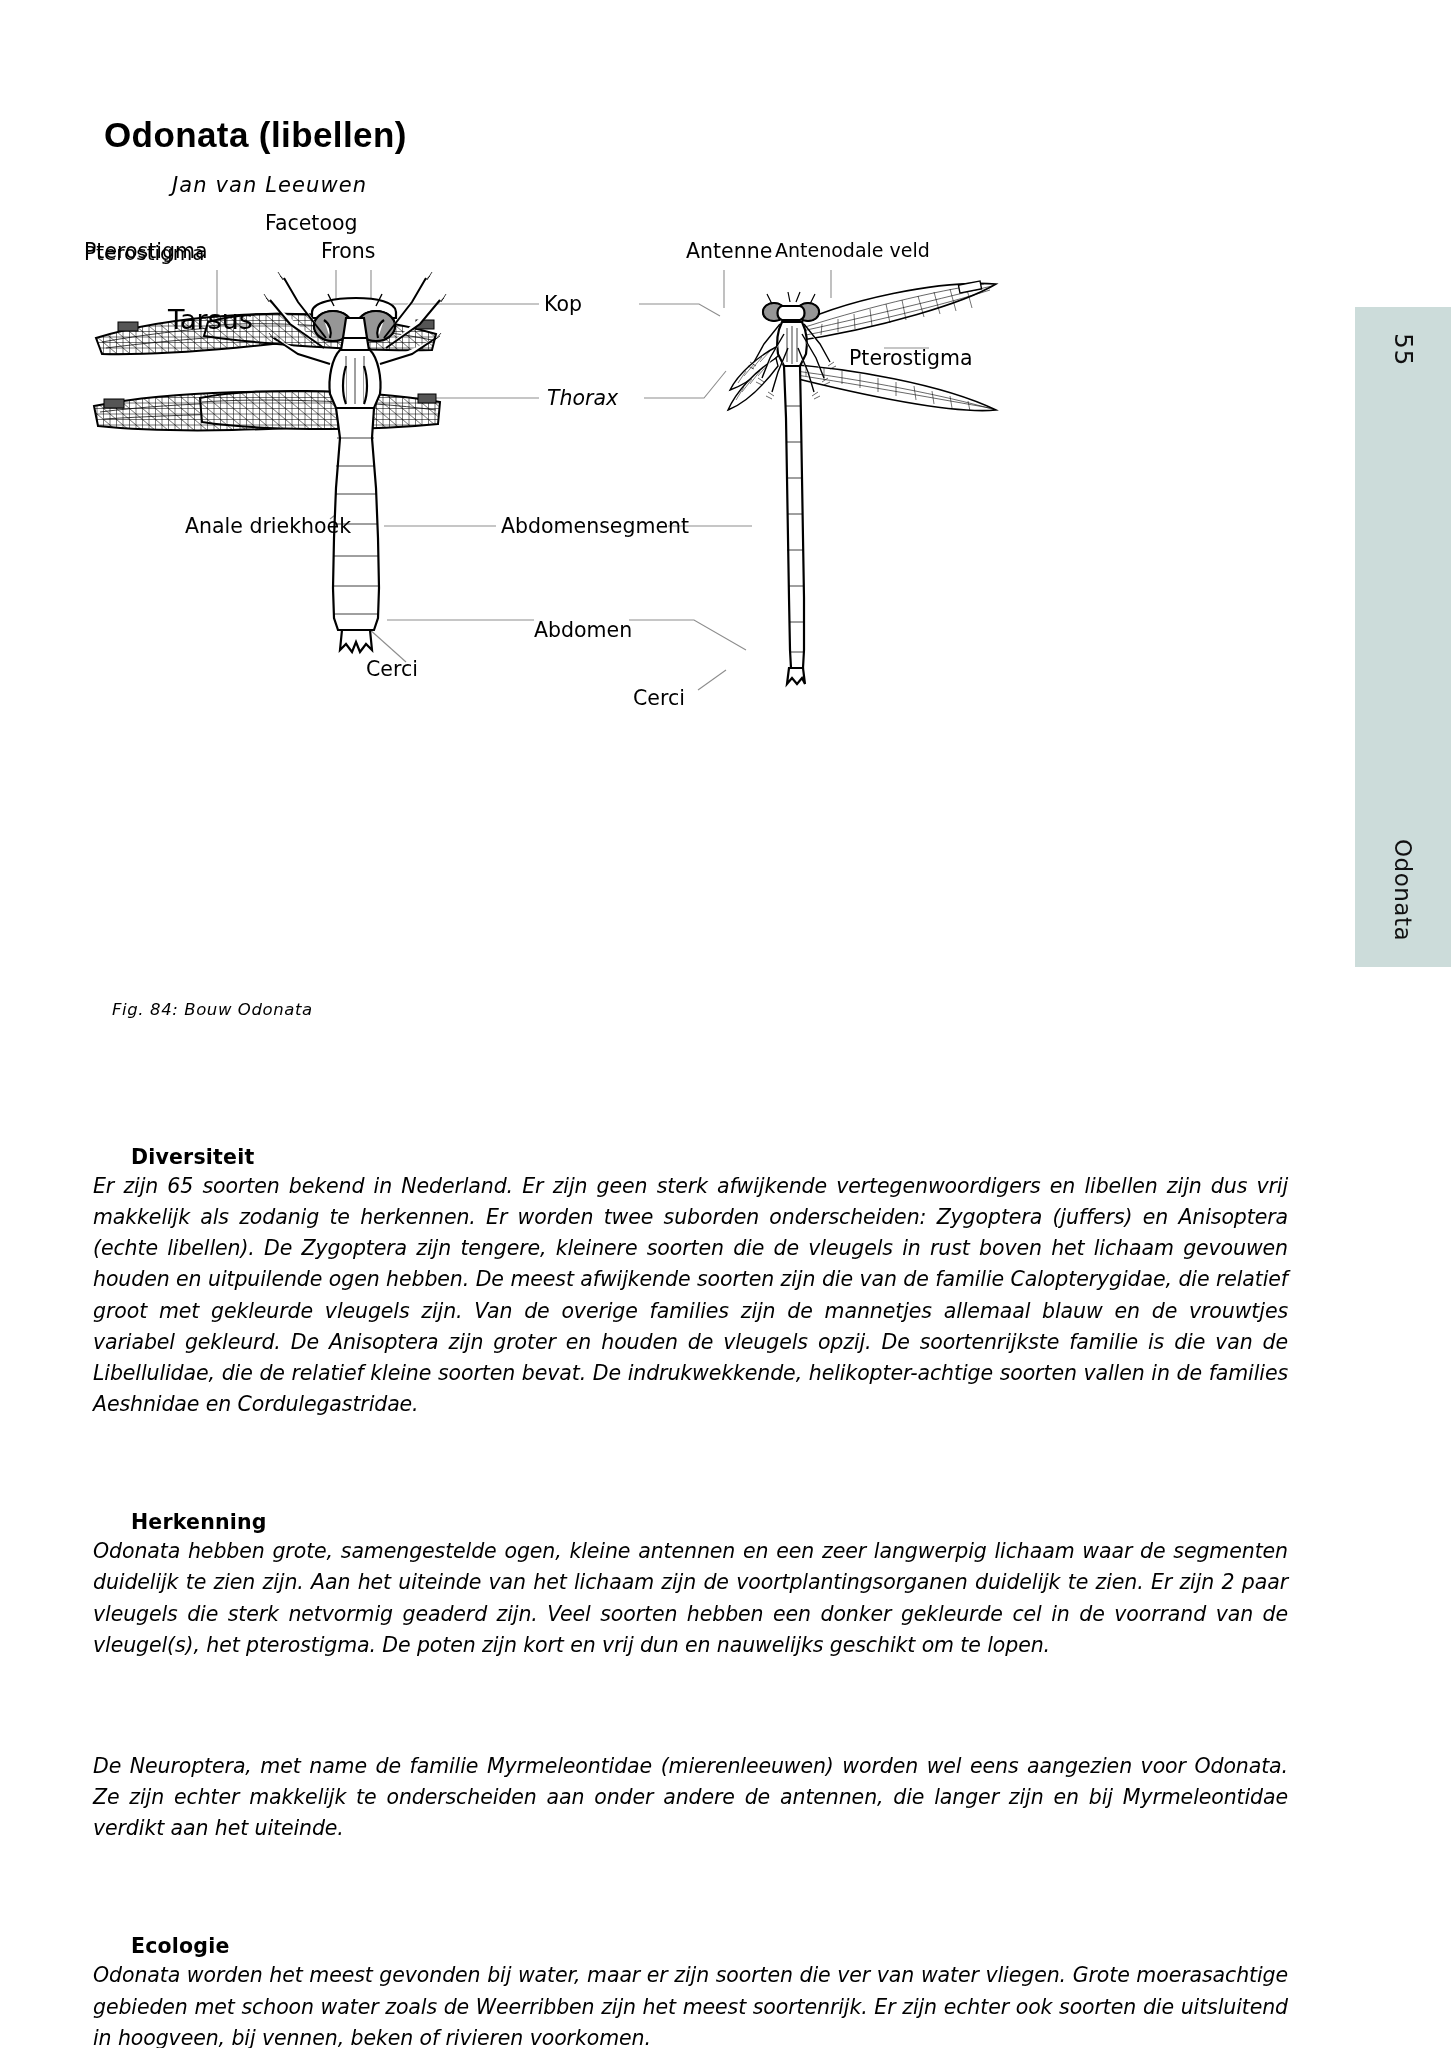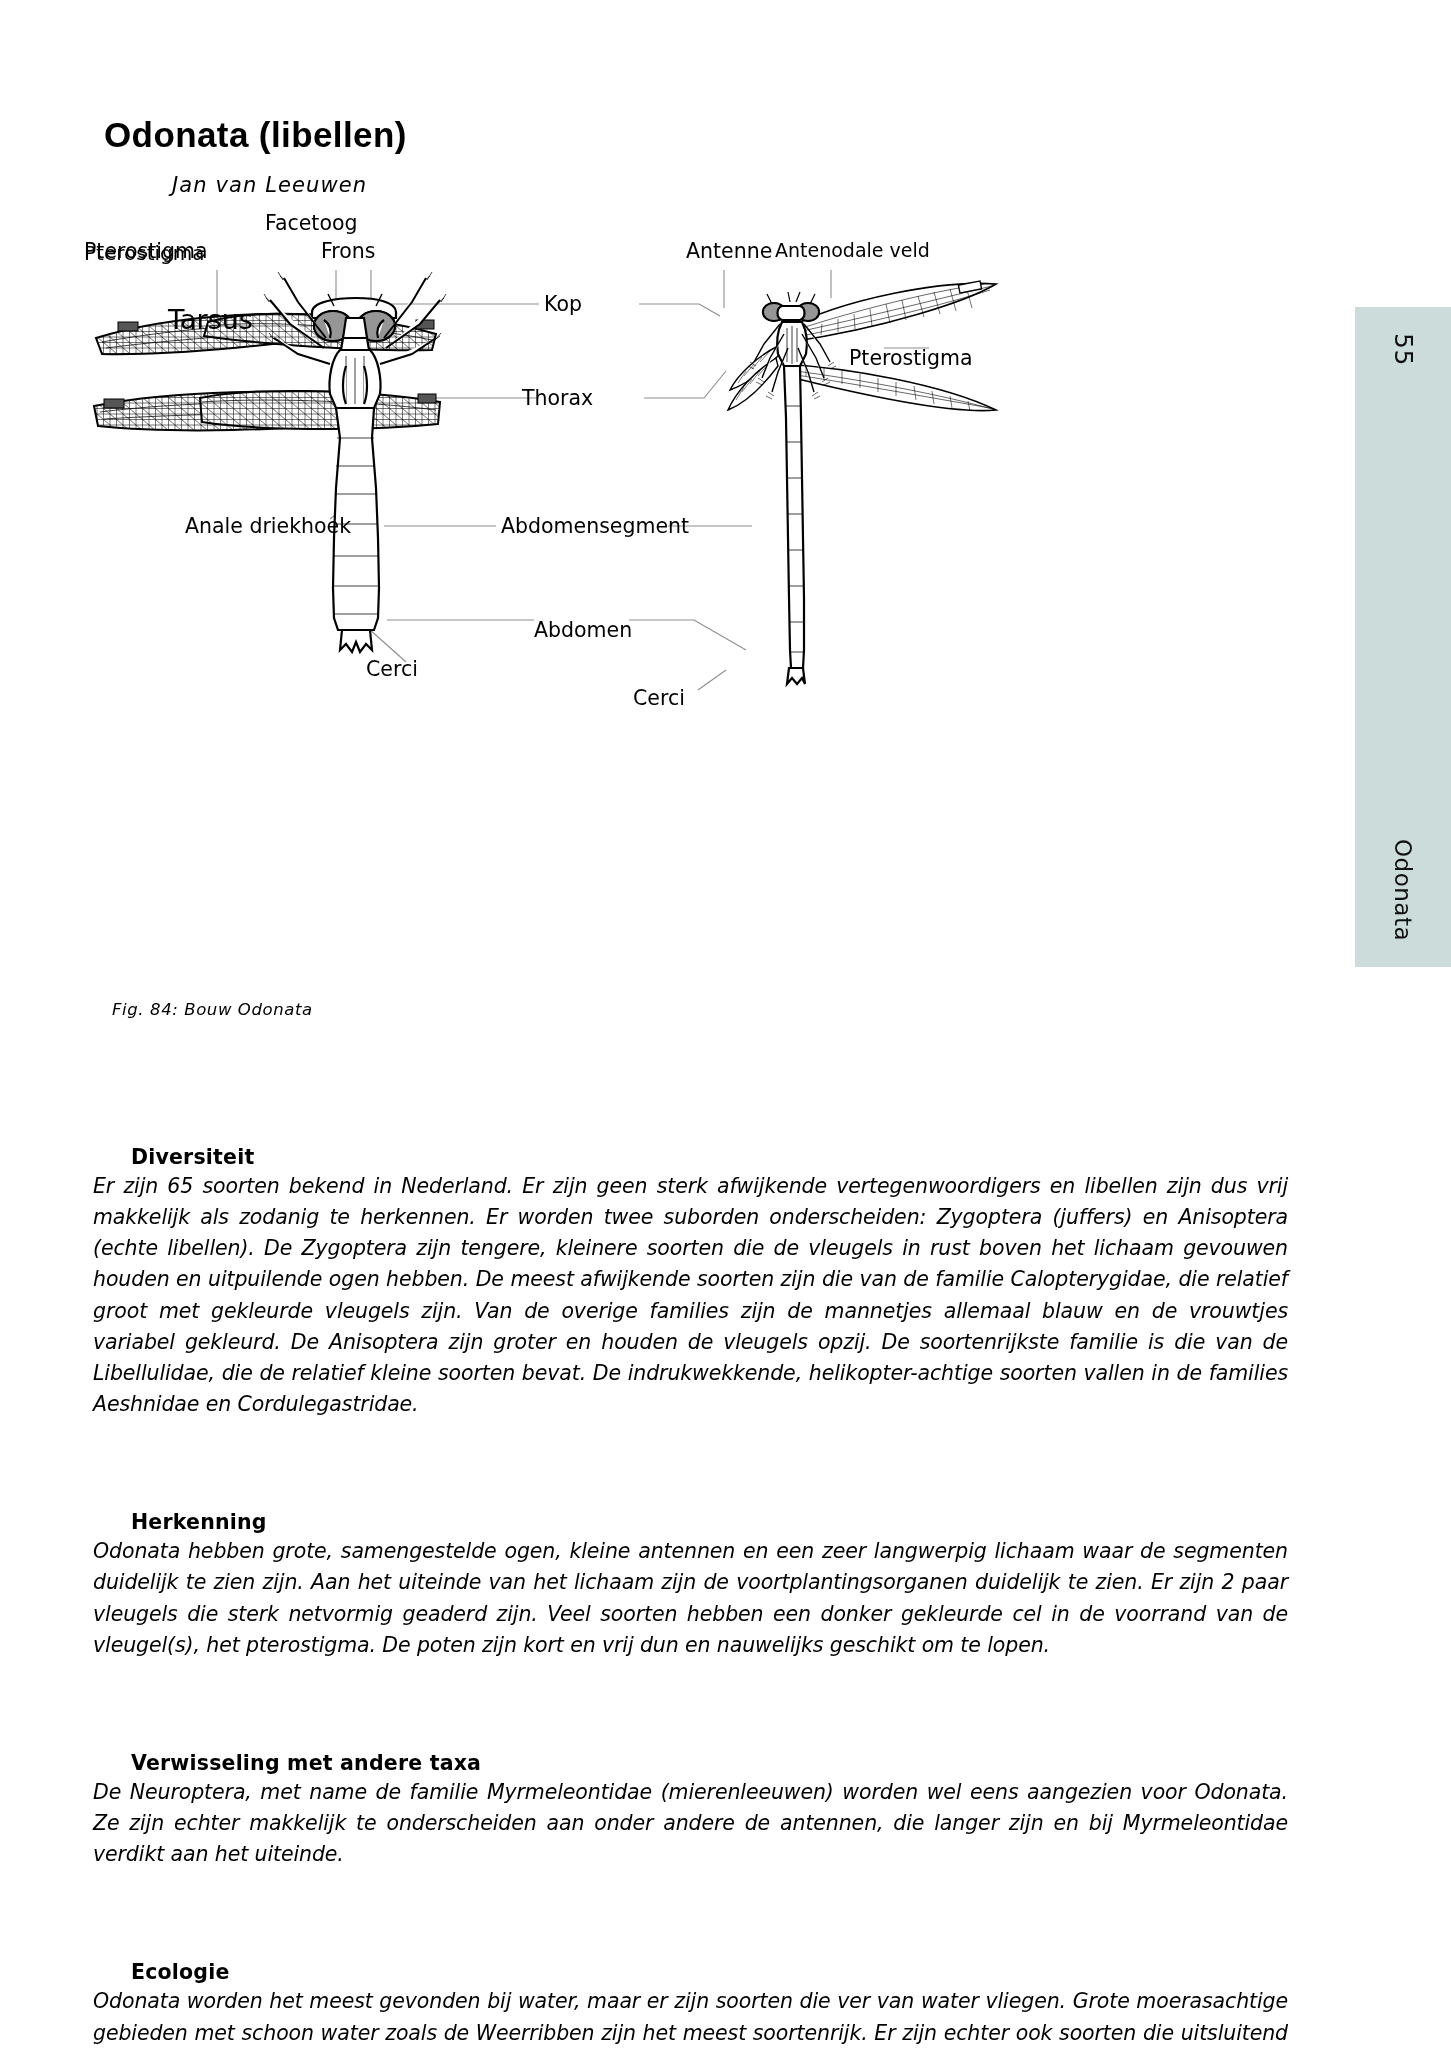--- a/index.html
+++ b/index.html
@@ -341,21 +341,21 @@
 
     <div style="position:absolute;left:0;top:0;width:1190px;height:680px;pointer-events:none;">
       <span style="position:absolute;left:181px;top:-27px;font-family:'DejaVu Sans',sans-serif;font-size:20.5px;white-space:nowrap;">Facetoog</span>
       <span style="position:absolute;left:0px;top:1px;font-family:'DejaVu Sans',sans-serif;font-size:20.5px;white-space:nowrap;">Pterostigma</span>
       <span style="position:absolute;left:237px;top:1px;font-family:'DejaVu Sans',sans-serif;font-size:20.5px;white-space:nowrap;">Frons</span>
       <span style="position:absolute;left:602px;top:1px;font-family:'DejaVu Sans',sans-serif;font-size:20.5px;white-space:nowrap;">Antenne</span>
       <span style="position:absolute;left:691px;top:1px;font-family:'DejaVu Sans',sans-serif;font-size:19px;white-space:nowrap;">Antenodale veld</span>
       <span style="position:absolute;left:84px;top:66px;font-family:'DejaVu Sans',sans-serif;font-size:27px;white-space:nowrap;">Tarsus</span>
       <span style="position:absolute;left:460px;top:54px;font-family:'DejaVu Sans',sans-serif;font-size:20.5px;white-space:nowrap;">Kop</span>
       <span style="position:absolute;left:765px;top:108px;font-family:'DejaVu Sans',sans-serif;font-size:20.5px;white-space:nowrap;">Pterostigma</span>
-      <span style="position:absolute;left:438px;top:148px;font-family:'DejaVu Sans',sans-serif;font-size:20.5px;white-space:nowrap;">Thorax</span>
+      <span style="position:absolute;left:463px;top:148px;font-family:'DejaVu Sans',sans-serif;font-size:20.5px;white-space:nowrap;font-style:italic;">Thorax</span>
       <span style="position:absolute;left:101px;top:276px;font-family:'DejaVu Sans',sans-serif;font-size:20.5px;white-space:nowrap;">Anale driekhoek</span>
       <span style="position:absolute;left:417px;top:276px;font-family:'DejaVu Sans',sans-serif;font-size:20.5px;white-space:nowrap;">Abdomensegment</span>
       <span style="position:absolute;left:450px;top:360px;font-family:'DejaVu Sans',sans-serif;font-size:20.5px;white-space:nowrap;margin-top:20px;">Abdomen</span>
       <span style="position:absolute;left:282px;top:419px;font-family:'DejaVu Sans',sans-serif;font-size:20.5px;white-space:nowrap;">Cerci</span>
       <span style="position:absolute;left:549px;top:448px;font-family:'DejaVu Sans',sans-serif;font-size:20.5px;white-space:nowrap;">Cerci</span>
     </div>
   </div>
 
   <div class="fig-caption">Fig. 84:  Bouw Odonata</div>
 
@@ -369,21 +369,20 @@
     <div class="gap-lg"></div>
 
     <div class="section">
       <div class="section-heading">Herkenning</div>
       <p class="section-body">Odonata hebben grote, samengestelde ogen, kleine antennen en een zeer langwerpig lichaam waar de segmenten duidelijk te zien zijn.  Aan het uiteinde van het lichaam zijn de voortplantingsorganen duidelijk te zien.  Er zijn 2 paar vleugels die sterk netvormig geaderd zijn.  Veel soorten hebben een donker gekleurde cel in de voorrand van de vleugel(s), het pterostigma.  De poten zijn kort en vrij dun en nauwelijks geschikt om te lopen.</p>
     </div>
 
     <div class="gap-lg"></div>
 
     <div class="section">
-      <div class="section-heading">Verwisseling met andere taxa</div>
       <p class="section-body">De Neuroptera, met name de familie Myrmeleontidae (mierenleeuwen) worden wel eens aangezien voor Odonata.  Ze zijn echter makkelijk te onderscheiden aan onder andere de antennen, die langer zijn en bij Myrmeleontidae verdikt aan het uiteinde.</p>
     </div>
 
     <div class="gap-lg"></div>
 
     <div class="section">
       <div class="section-heading">Ecologie</div>
       <p class="section-body">Odonata worden het meest gevonden bij water, maar er zijn soorten die ver van water vliegen.  Grote moerasachtige gebieden met schoon water zoals de Weerribben zijn het meest soortenrijk.  Er zijn echter ook soorten die uitsluitend in hoogveen, bij vennen, beken of rivieren voorkomen.</p>
     </div>
 

